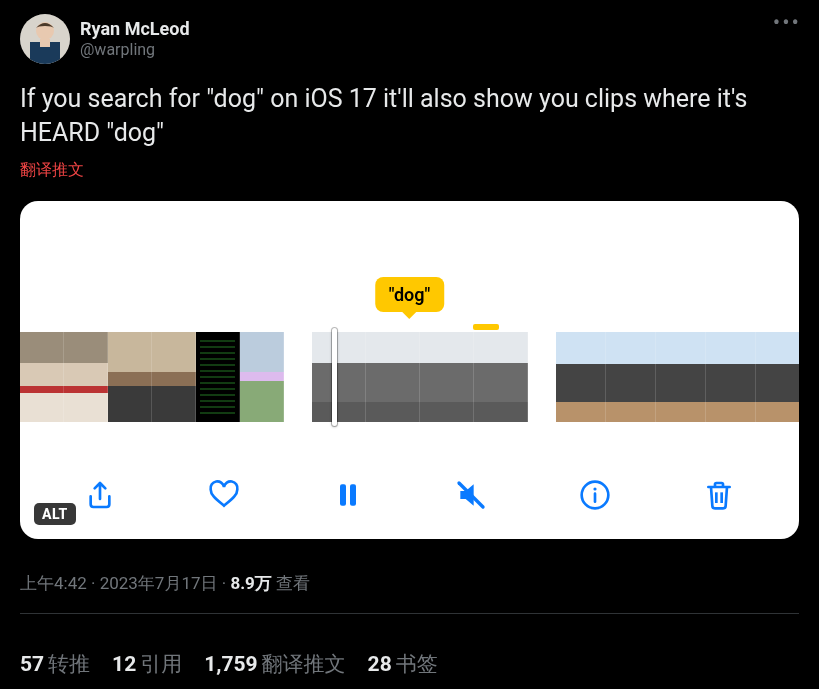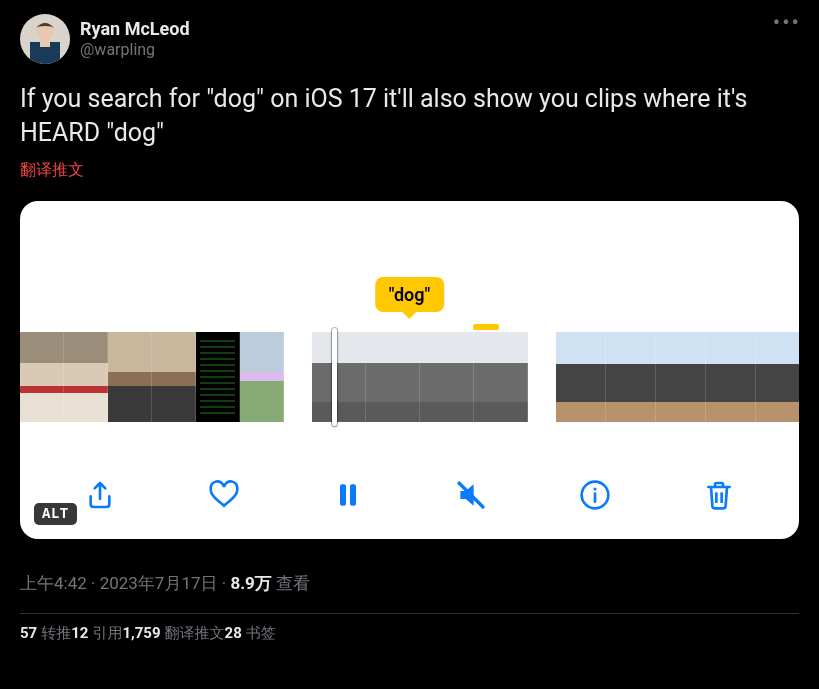--- a/index.html
+++ b/index.html
@@ -152,36 +152,36 @@
     position: absolute;
     left: 14px;
     bottom: 14px;
     background: rgba(0,0,0,0.78);
     color: #fff;
     font-size: 14px;
     font-weight: 800;
     padding: 3px 8px;
     border-radius: 5px;
     letter-spacing: .5px;
-    font-family: Liberation Mono, monospace;
   }
   .meta-line {
     margin-top: 33px;
     color: #71767b;
     font-size: 17px;
   }
   .meta-line .bold { color: #e7e9ea; font-weight: 700; }
   .divider {
     margin-top: 18px;
     border-top: 1px solid #2f3336;
   }
   .stats {
     display: flex;
-    margin-top: 10px;
-    font-size: 15px;
+    gap: 22px;
+    margin-top: 36px;
+    font-size: 21px;
     color: #71767b;
   }
   .stats .num { color: #e7e9ea; font-weight: 700; margin-right: 4px; }
 </style>
 </head>
 <body>
 
 <div class="tweet">
 
   <div class="more-icon">•••</div>

